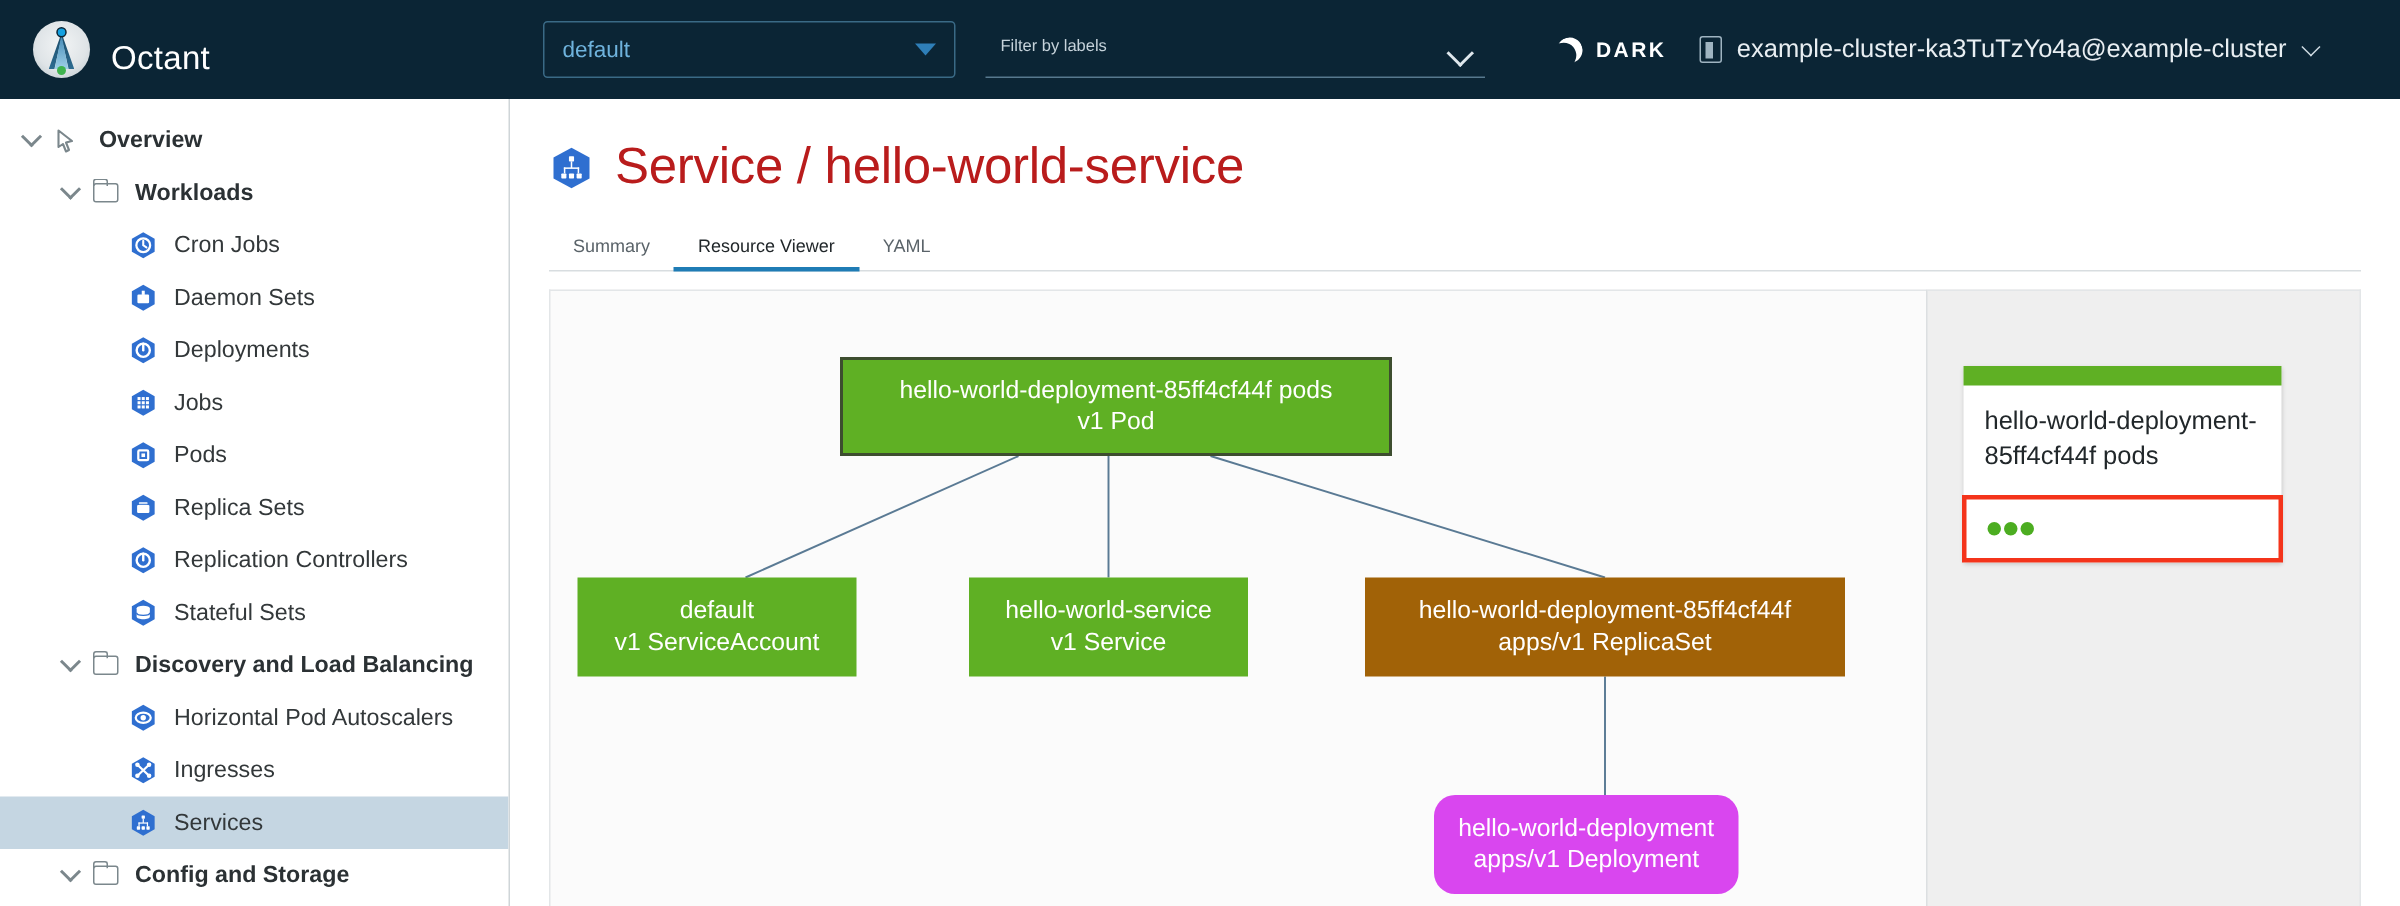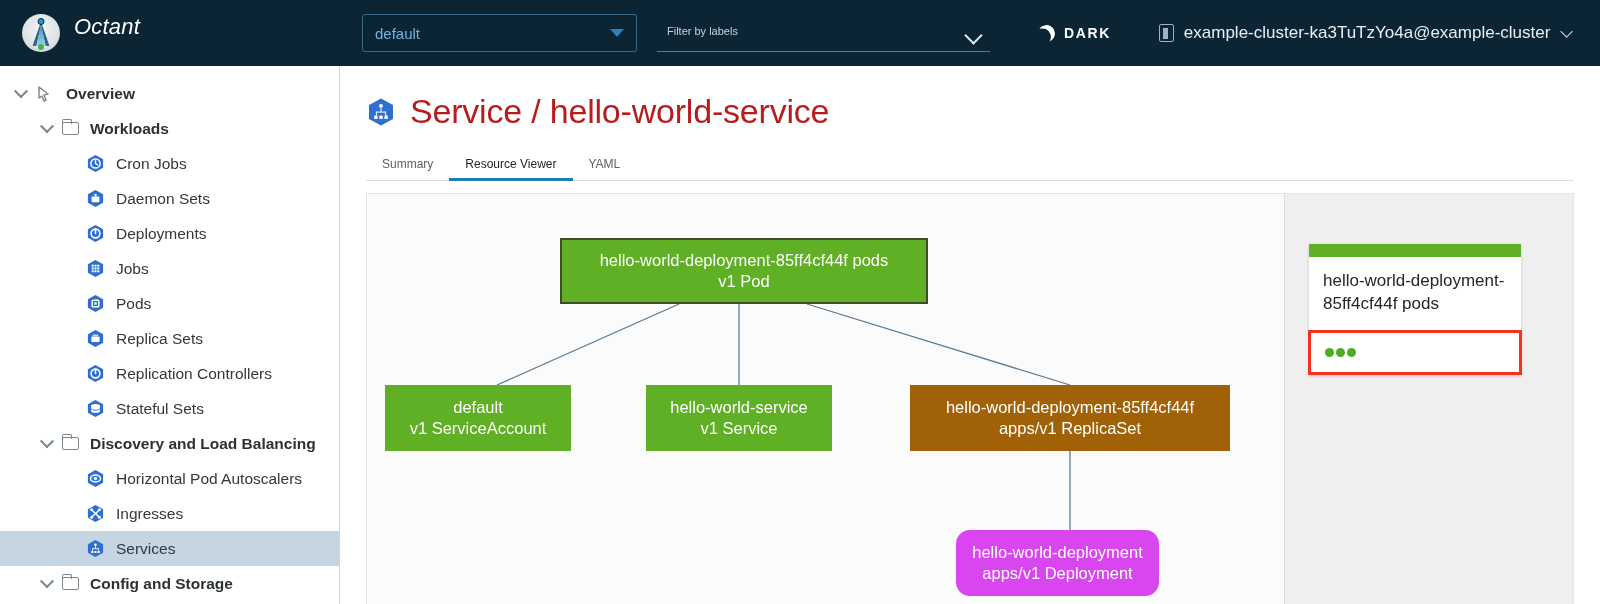--- a/index.html
+++ b/index.html
@@ -10,21 +10,21 @@
   }
   #app { position: relative; width: 1600px; height: 604px; display: flex; flex-direction: column; }
 
   
   .header {
     height: 66px; flex: 0 0 66px;
     background: #0b2535;
     display: flex; align-items: center;
     position: relative; z-index: 5;
   }
-  .brand { display: flex; align-items: flex-start; gap: 14px; padding-left: 22px; width: 340px; font-style: italic; }
+  .brand { display: flex; align-items: flex-end; gap: 14px; padding-left: 22px; width: 340px; }
   .brand-logo {
     width: 38px; height: 38px; border-radius: 50%;
     background: radial-gradient(circle at 50% 42%, #f2f4f5 0%, #dfe4e7 58%, #b9c4ca 100%);
     position: relative; flex: 0 0 38px;
   }
   .brand-logo .fan {
     position: absolute; left: 50%; top: 8px; transform: translateX(-50%);
     width: 17px; height: 24px;
     background:
       linear-gradient(to bottom, #1b4a66 0%, #2d6c91 100%);
@@ -76,21 +76,21 @@
     margin-left: 48px; display: flex; align-items: center; gap: 9px;
     color: #fff; cursor: pointer;
   }
   .moon {
     width: 17px; height: 17px; border-radius: 50%;
     box-shadow: inset -5px 2px 0 0 #ffffff;
     transform: rotate(-18deg);
   }
   .theme-label { font-size: 14px; font-weight: bold; letter-spacing: 1.6px; }
   .cluster-sel {
-    margin-left: 48px; display: flex; align-items: center; gap: 10px;
+    margin-left: 22px; display: flex; align-items: center; gap: 10px;
     color: #e8eef2; font-size: 17px; cursor: pointer;
   }
   .cluster-icon {
     width: 15px; height: 18px; border: 1.5px solid #9fb4c1; border-radius: 2px;
     position: relative; flex: 0 0 15px;
   }
   .cluster-icon:after {
     content: ""; position: absolute; left: 3px; top: 3px;
     width: 5px; height: 11px; background: #9fb4c1;
   }

